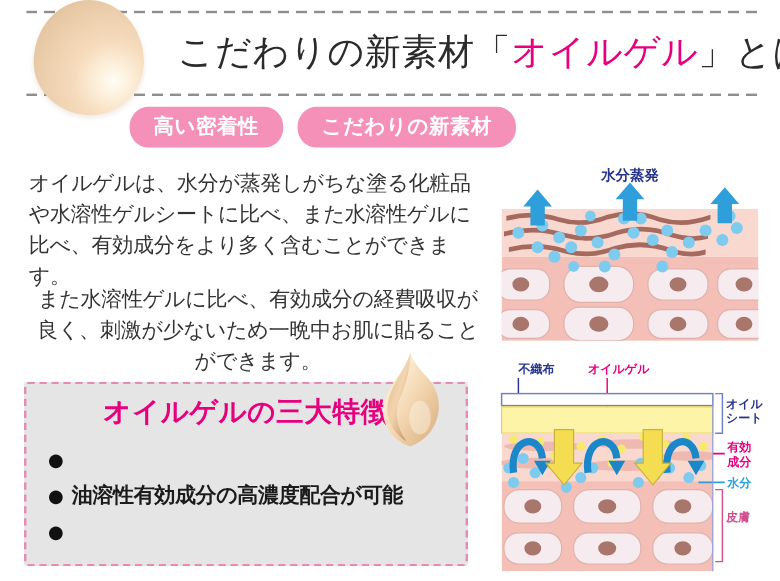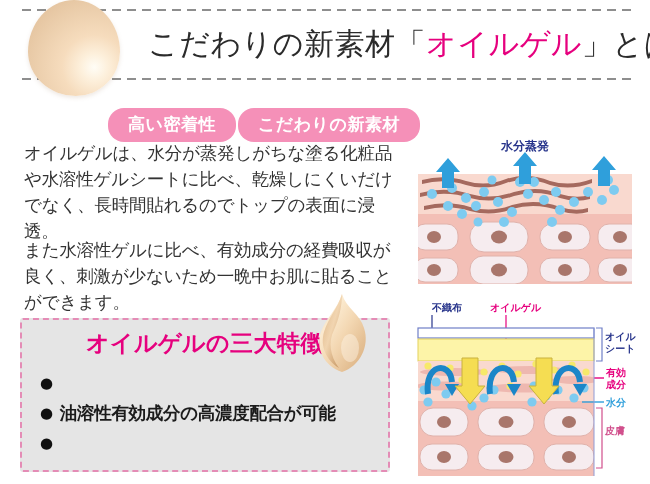--- a/index.html
+++ b/index.html
@@ -22,34 +22,34 @@
       radial-gradient(circle at 72% 70%,#fffdf6 0%,#fdf0dc 14%,#f6dcbd 34%,#eccfad 60%,#e3c29d 85%);
     box-shadow:0 2px 4px rgba(160,130,100,.18);
   }
   .title{position:absolute;left:148px;top:20px;width:480px;height:48px;
     font-family:"DejaVu Serif","Liberation Serif",serif;
     font-size:30px;color:#2b2b2b;letter-spacing:.5px;white-space:nowrap;
     line-height:48px;}
   .title .pink{color:#e6007e;}
 
   
-  .badges{position:absolute;left:108px;top:89px;display:flex;gap:2px;margin-top:19px;}
+  .badges{position:absolute;left:108px;top:89px;display:flex;gap:12px;}
   .badge{
     background:#f craft;
     background:#f590b8;
     color:#ffffff;font-size:17px;font-weight:bold;
     padding:5px 20px 6px;border-radius:16px;white-space:nowrap;
     letter-spacing:.5px;
   }
 
   
   .para{position:absolute;left:24px;width:382px;
     font-size:17.5px;color:#333;line-height:26px;letter-spacing:-.2px;}
   .para1{top:140px;}
-  .para2{top:237px;}
+  .para2{top:237px;text-align:center;}
 
   
   .featbox{position:absolute;left:20px;top:318px;width:366px;height:150px;
     background:#e5e5e5;border:2px dashed #e48cb6;border-radius:3px;}
   .feat-h{position:absolute;left:0;top:8px;width:100%;text-align:center;
     color:#e6007e;font-size:23px;font-weight:bold;letter-spacing:.5px;}
   .feat-list{position:absolute;left:18px;top:48px;width:340px;}
   .feat-item{display:flex;align-items:center;font-size:17.5px;color:#1b1b1b;
     line-height:30px;letter-spacing:-.3px;font-weight:bold;}
   .feat-bullet{color:#111;font-size:15px;margin-right:7px;line-height:30px;}
@@ -74,21 +74,21 @@
     <div class="title">
       <span>こだわりの新素材</span><span>「</span><span class="pink">オイルゲル</span><span>」</span><span>とは</span>
     </div>
   </div>
 
   <div class="badges">
     <div class="badge">高い密着性</div>
     <div class="badge">こだわりの新素材</div>
   </div>
 
-  <div class="para para1">オイルゲルは、水分が蒸発しがちな塗る化粧品や水溶性ゲルシートに比べ、乾燥しにくいだけでなく、長時間貼れるのでトップの表面に浸透。</div>
+  <div class="para para1">オイルゲルは、水分が蒸発しがちな塗る化粧品や水溶性ゲルシートに比べ、また水溶性ゲルに比べ、有効成分をより多く含むことができます。</div>
   <div class="para para2">また水溶性ゲルに比べ、有効成分の経費吸収が良く、刺激が少ないため一晩中お肌に貼ることができます。</div>
 
   <div class="featbox">
     <div class="feat-h">オイルゲルの三大特徴</div>
     <div class="feat-list">
       <div class="feat-item">
         <span class="feat-bullet">●</span>
       </div>
       <div class="feat-item">
         <span class="feat-bullet">●</span>

